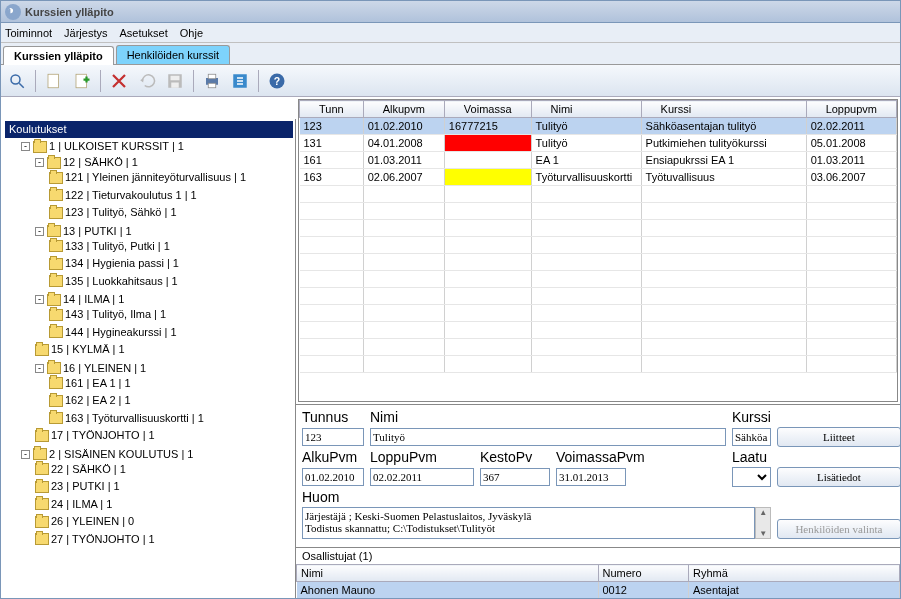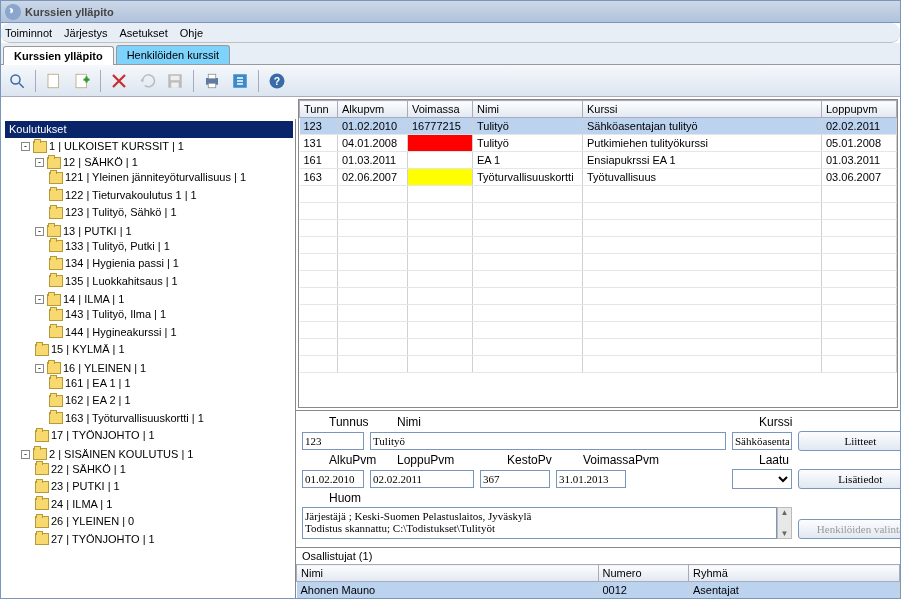--- a/index.html
+++ b/index.html
@@ -1,20 +1,20 @@
 <!DOCTYPE html>
 <html><head>
 <meta charset="utf-8">
 <style>
 * { box-sizing: border-box; margin: 0; padding: 0; }
 body { font-family: Tahoma, Arial, sans-serif; font-size: 11px; background: #fff; color: #000; width: 901px; height: 599px; overflow: hidden; border: 1px solid #7a96b8; }
 .title-bar { background: linear-gradient(#cdd8e8,#b0c2db); height: 22px; display: flex; align-items: center; padding: 0 4px; font-weight: bold; color: #444; border-bottom: 1px solid #7a96b8; }
 .title-bar .icon { width: 16px; height: 16px; margin-right: 4px; background: #8aa6cc; border-radius: 50%; display: inline-block; position: relative; }
 .title-bar .icon::after { content: "◑"; color: #fff; font-size: 12px; position: absolute; left: 2px; top: -1px; }
-.menu-bar { background: #e8eef6; height: 20px; display: flex; align-items: center; padding: 0 4px; border-bottom: 1px solid #c0c0c0; border-radius: 9px; }
+.menu-bar { background: #e8eef6; height: 20px; display: flex; align-items: center; padding: 0 4px; border-bottom: 1px solid #c0c0c0; }
 .menu-bar span { margin-right: 12px; cursor: default; }
 .tab-strip { background: #e8eef6; height: 22px; display: flex; align-items: flex-end; padding: 0 2px; border-bottom: 1px solid #999; }
 .tab { border: 1px solid #999; border-bottom: none; background: #7dd3fc; padding: 3px 10px; margin-right: 2px; border-radius: 3px 3px 0 0; cursor: default; }
 .tab.active { background: #fff; font-weight: bold; position: relative; top: 1px; }
 .toolbar { background: linear-gradient(#f5f8fc,#dce5f0); height: 32px; display: flex; align-items: center; padding: 0 4px; border-bottom: 1px solid #aab; gap: 4px; }
 .tbtn { width: 24px; height: 24px; display: flex; align-items: center; justify-content: center; border: 1px solid transparent; border-radius: 3px; }
 .tbtn svg { width: 18px; height: 18px; }
 .sep { width: 1px; height: 22px; background: #aab; margin: 0 2px; }
 .main { display: flex; height: calc(100% - 96px); }
 .tree { width: 295px; border-right: 1px solid #888; overflow: auto; background: #fff; padding: 2px; margin-top: 22px; }
@@ -22,27 +22,27 @@
 .tree > ul { padding-left: 2px; }
 .tree li { white-space: nowrap; line-height: 15px; position: relative; }
 .tree .node { display: inline-flex; align-items: center; padding: 0 2px; }
 .tree .root { background: #0a246a; color: #fff; padding: 1px 4px; display: block; }
 .tree .exp { width: 9px; height: 9px; border: 1px solid #888; background: #fff; font-size: 9px; line-height: 7px; text-align: center; margin-right: 3px; display: inline-block; }
 .tree .fld { width: 14px; height: 12px; background: #f7d96f; border: 1px solid #b89a34; margin-right: 2px; display: inline-block; position: relative; }
 .tree .fld::before { content: ""; position: absolute; top: -3px; left: 0; width: 5px; height: 3px; background: #f7d96f; border: 1px solid #b89a34; border-bottom: none; }
 .right { flex: 1; display: flex; flex-direction: column; overflow: hidden; }
 .grid { flex: 1 1 auto; border: 1px solid #888; margin: 2px; overflow: auto; min-height: 250px; }
 table.dt { width: 100%; border-collapse: collapse; background: #fff; }
-table.dt th { background: linear-gradient(#fdfdfe,#e1e8f2); border: 1px solid #aab; font-weight: normal; text-align: left; padding: 2px 4px; position: sticky; top: 0; }
+table.dt th { background: linear-gradient(#fdfdfe,#e1e8f2); border: 1px solid #aab; font-weight: normal; text-align: left; padding: 2px 19px; position: sticky; top: 0; }
 table.dt td { border-right: 1px solid #d0d0d0; border-bottom: 1px solid #e6e6e6; padding: 2px 4px; height: 17px; }
 table.dt tr.sel td { background: #bcd3f0; }
 table.dt .vo-red { background: #ff0000; }
 table.dt .vo-yellow { background: #ffff00; }
 .form { border-top: 1px solid #888; padding: 4px 6px 6px 6px; display: grid; grid-template-columns: 62px 104px 70px 70px 94px 1fr auto; gap: 2px 6px; align-items: center; }
-.form label { font-size: 12px; margin-left: 27px; }
+.form label { font-size: 14px; }
 .form input, .form textarea, .form select { font: 11px Tahoma; border: 1px solid #7a96b8; padding: 2px; width: 100%; background: #fff; }
 .form textarea { resize: none; height: 32px; }
 .btn { background: linear-gradient(#fdfdfe,#e1e8f2); border: 1px solid #7a96b8; border-radius: 3px; padding: 3px 0; width: 124px; font: 11px Tahoma; text-align: center; }
 .btn.disabled { color: #999; }
 .part { border-top: 1px solid #888; margin-top: 2px; }
 .part-header { padding: 2px 6px; }
 .part table { width: 100%; border-collapse: collapse; }
 .part th { background: linear-gradient(#fdfdfe,#e1e8f2); border: 1px solid #aab; font-weight: normal; text-align: left; padding: 2px 4px; }
 .part td { background: #bcd3f0; border-right: 1px solid #d0d0d0; padding: 2px 4px; }
 .scroll-ind { width: 16px; background: #e8e8e8; border: 1px solid #bbb; display: flex; flex-direction: column; justify-content: space-between; align-items: center; font-size: 8px; color: #666; }

